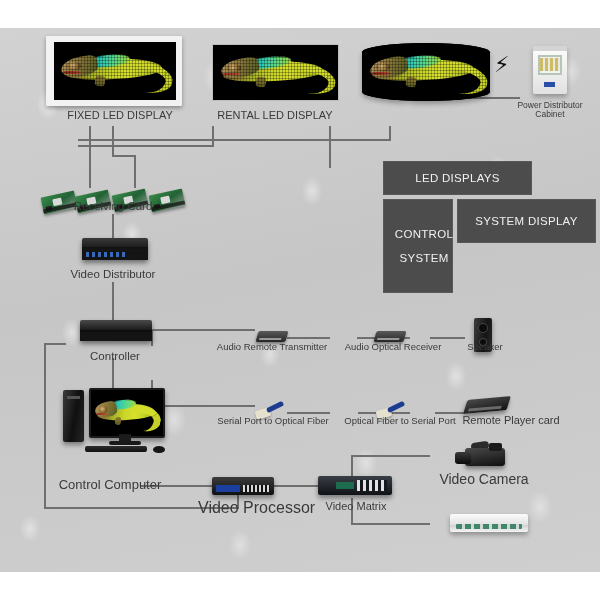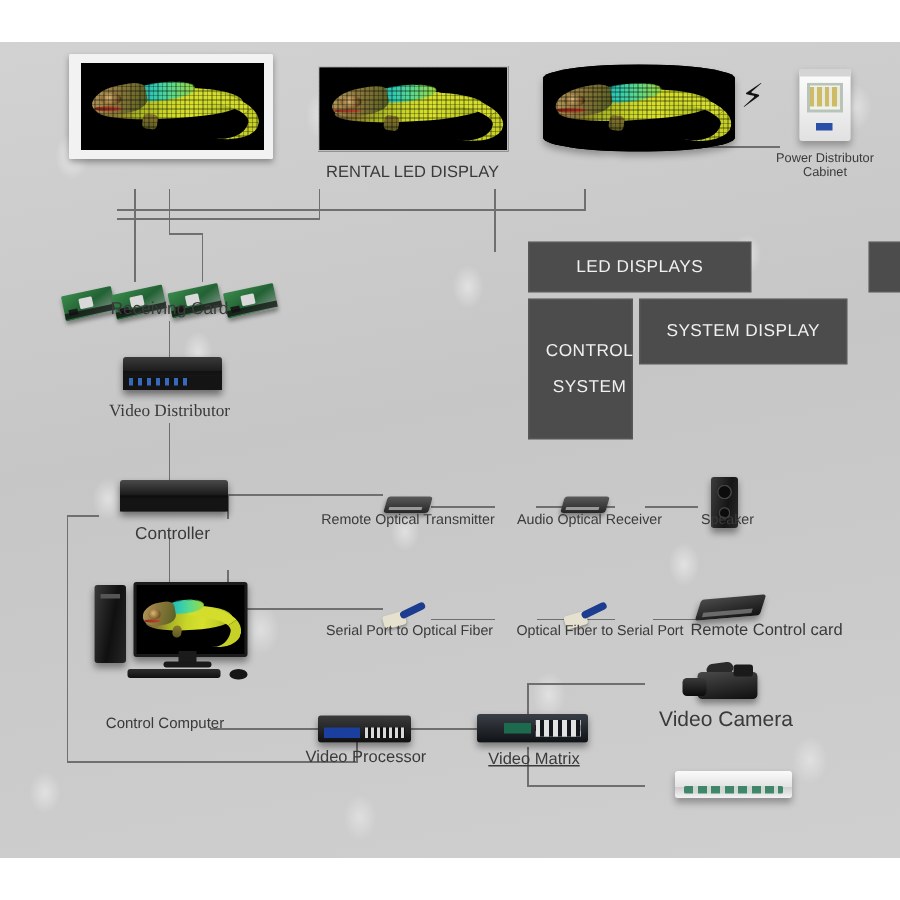--- a/index.html
+++ b/index.html
@@ -254,20 +254,21 @@
           <div class="tail"></div>
           <div class="crest"></div>
         <div class="head"></div>
           <div class="eye"></div>
           <div class="mouth"></div>
           <div class="leg"></div>
       </div>
       <div class="pix"></div>
     </div>
   </div>
+  <div class="cap" style="left:38px;top:110px;width:164px;font-size:11px;">FIXED LED DISPLAY</div>
 
   <div class="node" style="left:212px;top:44px;">
     <div class="screen" style="left:0;top:0;width:125px;height:55px;border:1px solid #bdbdbd;">
       <div class="cham">
         <div class="body"></div>
           <div class="tail"></div>
           <div class="crest"></div>
         <div class="head"></div>
           <div class="eye"></div>
           <div class="mouth"></div>
@@ -297,21 +298,21 @@
 
   <div class="cabinet" style="left:533px;top:46px;">
     <div class="top"></div>
       <div class="door"></div>
       <div class="brk"></div>
       <div class="lbl"></div>
   </div>
   <div class="cap" style="left:492px;top:101px;width:116px;font-size:8.5px;">Power Distributor</div>
   <div class="cap" style="left:492px;top:110px;width:116px;font-size:8.5px;">Cabinet</div>
 
-  <div id="legend" style="left:352px;top:161px;width:213px;height:172px;
+  <div id="legend" style="left:383px;top:161px;width:213px;height:172px;
        grid-template-columns:70px 139px;grid-template-rows:34px 44px 46px;">
     <div class="lbox" style="grid-column:1 / span 2;grid-row:1;width:149px;">LED DISPLAYS</div>
     <div class="lbox tall" style="grid-column:2;grid-row:1;margin-left:153px;width:60px;font-size:11px;">
       
       
     </div>
     <div class="lbox tall" style="grid-column:1;grid-row:2 / span 2;">
       <span>CONTROL</span>
       <span>SYSTEM</span>
     </div>
@@ -345,32 +346,32 @@
         <span class="chip2"></span>
         <span class="hdr"></span>
       </div>
   </div>
   <div class="cap" style="left:33px;top:200px;width:160px;font-size:11.5px;">Receiving Card</div>
 
   <div class="rack" style="left:82px;top:238px;width:66px;height:22px;">
     <div class="face"></div>
       <div class="leds"></div>
   </div>
-  <div class="cap" style="left:33px;top:268px;width:160px;font-size:11.5px;font-family:Liberation Serif, serif;">Video Distributor</div>
+  <div class="cap" style="left:33px;top:268px;width:160px;font-size:11.5px;">Video Distributor</div>
 
   <div class="rack" style="left:80px;top:320px;width:72px;height:21px;border-radius:2px;
        background:linear-gradient(180deg,#4a4a4a 0%,#1a1a1a 48%,#0d0d0d 50%,#242424 100%);">
     <div class="face"></div>
   </div>
   <div class="cap" style="left:48px;top:350px;width:134px;font-size:11.5px;">Controller</div>
 
   <div class="convbox" style="left:257px;top:331px;">
       <i></i>
     </div>
-  <div class="cap" style="left:205px;top:342px;width:134px;font-size:9.5px;">Remote Optical Transmitter</div>
+  <div class="cap" style="left:205px;top:342px;width:134px;font-size:9.5px;">Audio Remote Transmitter</div>
 
   <div class="convbox" style="left:375px;top:331px;">
       <i></i>
     </div>
   <div class="cap" style="left:330px;top:342px;width:126px;font-size:9.5px;">Audio Optical Receiver</div>
 
   <div class="speaker" style="left:474px;top:318px;">
     <div class="drv"></div>
       <div class="drv2"></div>
   </div>
@@ -384,21 +385,21 @@
 
   <div class="fiber" style="left:376px;top:405px;">
     <div class="conn"></div>
       <div class="cablez"></div>
   </div>
   <div class="cap" style="left:330px;top:416px;width:140px;font-size:9.5px;">Optical Fiber to Serial Port</div>
 
   <div class="remote" style="left:466px;top:398px;">
       <i></i>
     </div>
-  <div class="cap" style="left:441px;top:415px;width:140px;font-size:11px;">Remote Control card</div>
+  <div class="cap" style="left:441px;top:415px;width:140px;font-size:11px;">Remote Player card</div>
 
   <div class="pc" style="left:63px;top:388px;">
     <div class="tower">
         <b></b>
       </div>
     <div class="mon">
       <div class="cham">
         <div class="body"></div>
           <div class="tail"></div>
           <div class="crest"></div>
@@ -406,33 +407,33 @@
           <div class="eye"></div>
           <div class="mouth"></div>
           <div class="leg"></div>
       </div>
     </div>
     <div class="stand"></div>
       <div class="base"></div>
     <div class="kbd"></div>
     <div class="mouse"></div>
   </div>
-  <div class="cap" style="left:38px;top:478px;width:144px;font-size:10px;">Control Computer</div>
+  <div class="cap" style="left:38px;top:478px;width:144px;font-size:13px;">Control Computer</div>
 
   <div class="vproc" style="left:212px;top:477px;">
     <div class="blu"></div>
       <div class="btns"></div>
   </div>
-  <div class="cap" style="left:198px;top:500px;width:92px;font-size:11px;">Video Processor</div>
+  <div class="cap" style="left:198px;top:500px;width:92px;font-size:16px;">Video Processor</div>
 
   <div class="vmatrix" style="left:318px;top:476px;">
     <div class="grn"></div>
       <div class="grid"></div>
   </div>
-  <div class="cap" style="left:314px;top:501px;width:84px;font-size:11px;text-decoration:underline;">Video Matrix</div>
+  <div class="cap" style="left:314px;top:501px;width:84px;font-size:11px;">Video Matrix</div>
 
   <div class="camera" style="left:455px;top:442px;">
     <div class="mic"></div>
       <div class="bodyc"></div>
       <div class="lens"></div>
       <div class="vf"></div>
   </div>
   <div class="cap" style="left:432px;top:472px;width:104px;font-size:14px;">Video Camera</div>
 
   <div class="mmplayer" style="left:450px;top:514px;">

